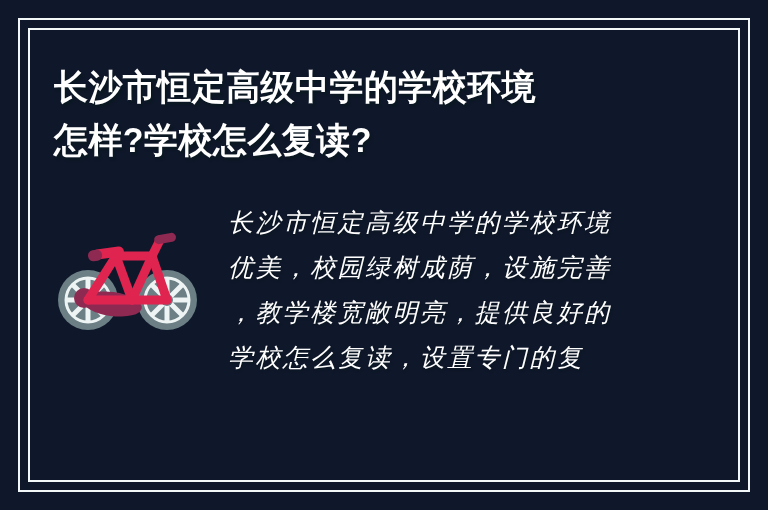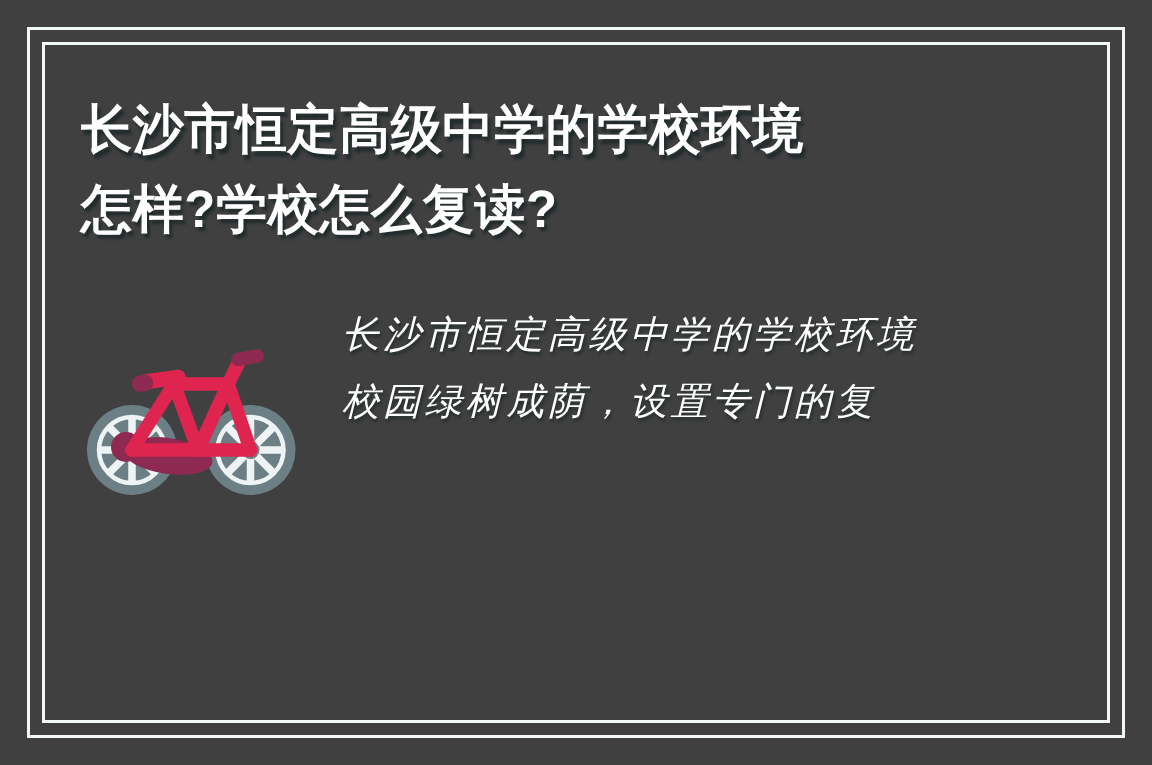--- a/index.html
+++ b/index.html
@@ -11,21 +11,21 @@
     width: 768px;
     height: 510px;
     overflow: hidden;
     font-family: "Liberation Sans", "DejaVu Sans", sans-serif;
   }
 
   #poster {
     position: relative;
     width: 768px;
     height: 510px;
-    background: #404040;
+    background: #0f172a;
     overflow: hidden;
   }
 
   
   .frame-outer,
   .frame-inner {
     position: absolute;
     border: 2px solid #f2f7f7;
     box-sizing: border-box;
     pointer-events: none;
@@ -171,17 +171,19 @@
 
         <g>
           <rect x="38" y="30" width="32" height="10" rx="5" fill="#e02450" transform="rotate(-8 54 35)"></rect>
           <rect x="34" y="32" width="14" height="11" rx="5" fill="#8e2a52" transform="rotate(-8 41 37)"></rect>
         </g>
       </svg>
     </div>
 
     <div class="bodycopy">
       <p>长沙市恒定高级中学的学校环境</p>
-      <p>校园绿树成荫，设置专门的复</p>
+      <p>优美，校园绿树成荫，设施完善</p>
+      <p>，教学楼宽敞明亮，提供良好的</p>
+      <p>学校怎么复读，设置专门的复</p>
     </div>
 
   </div>
 </div>
 
 </body></html>

